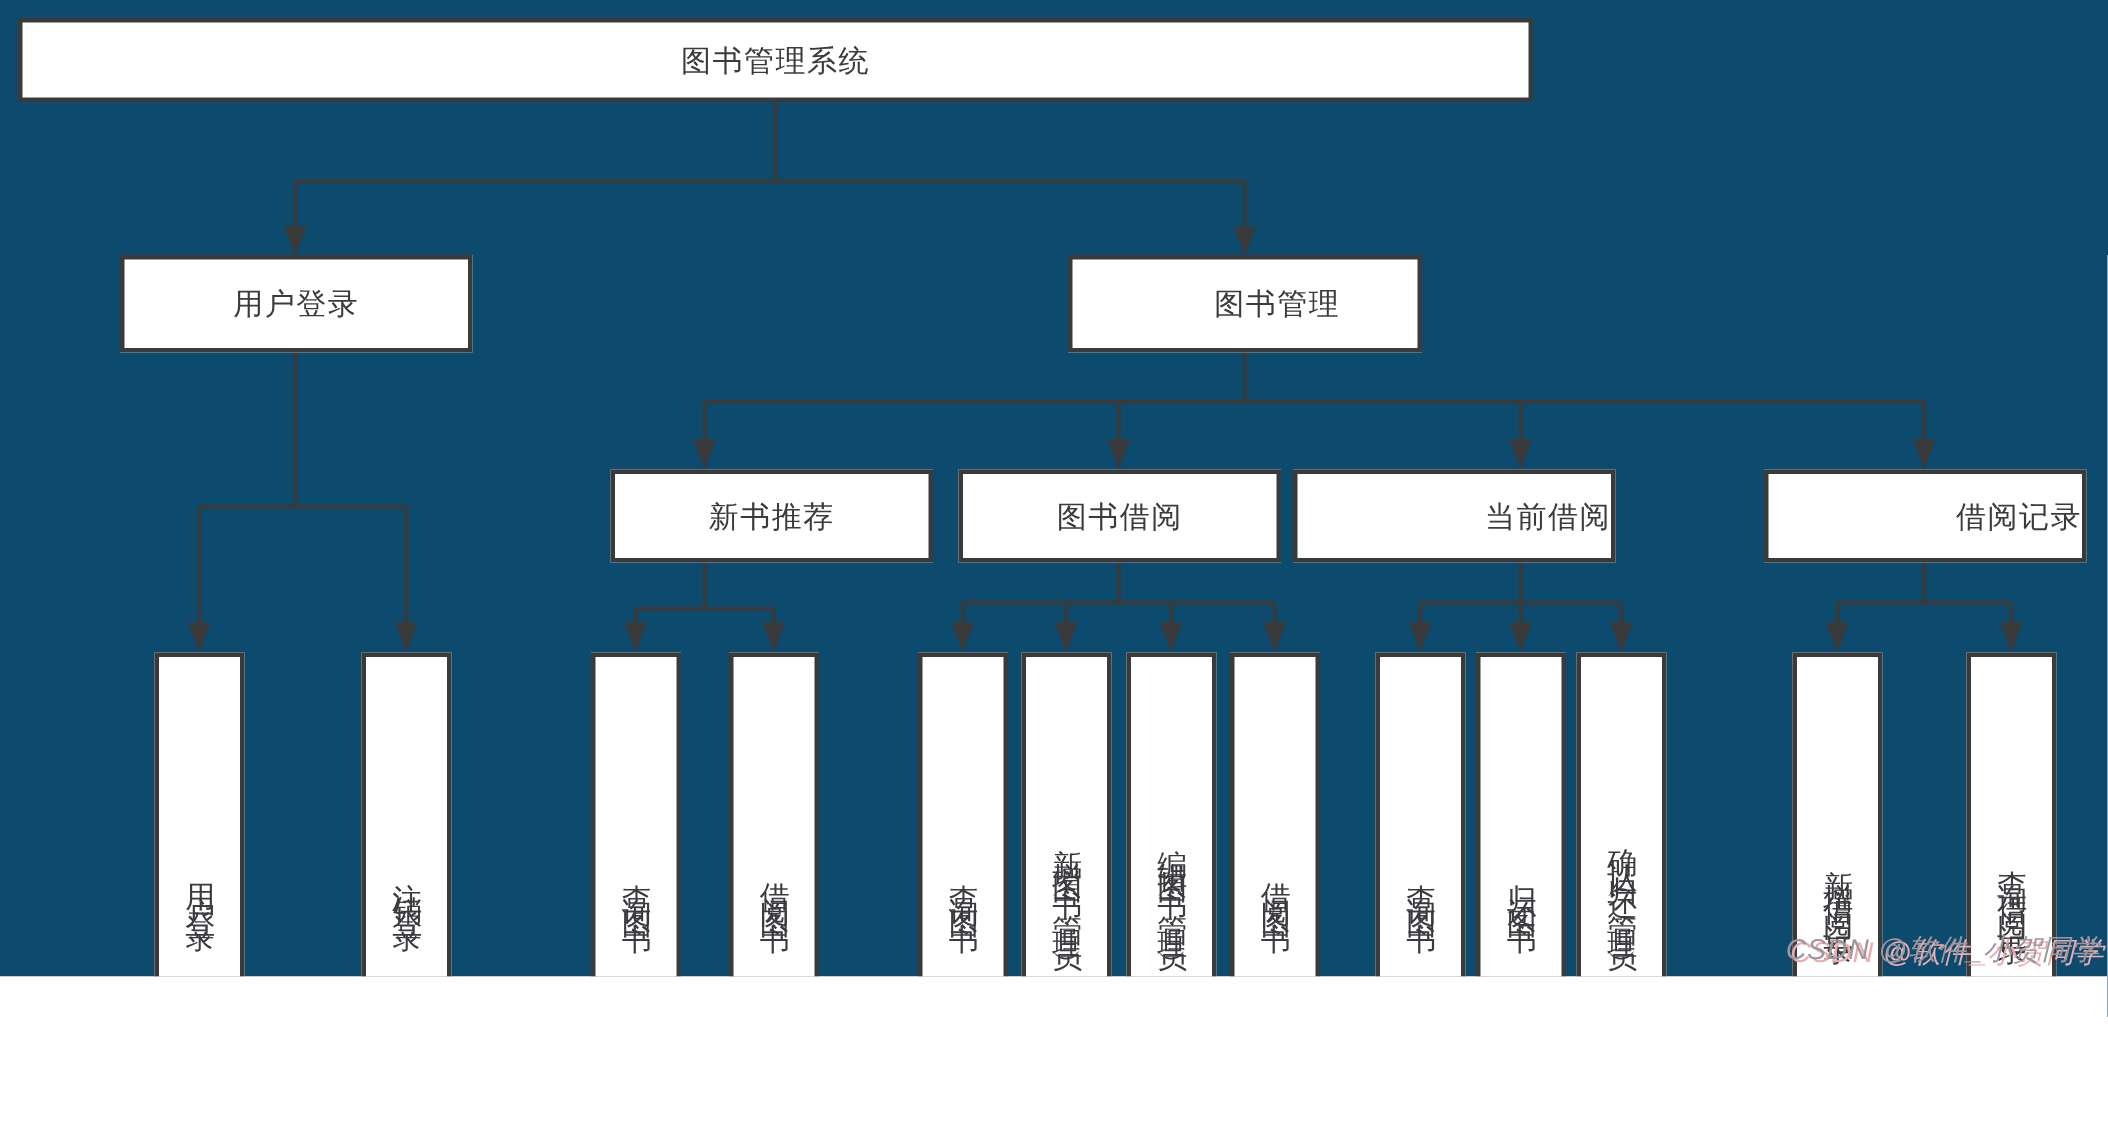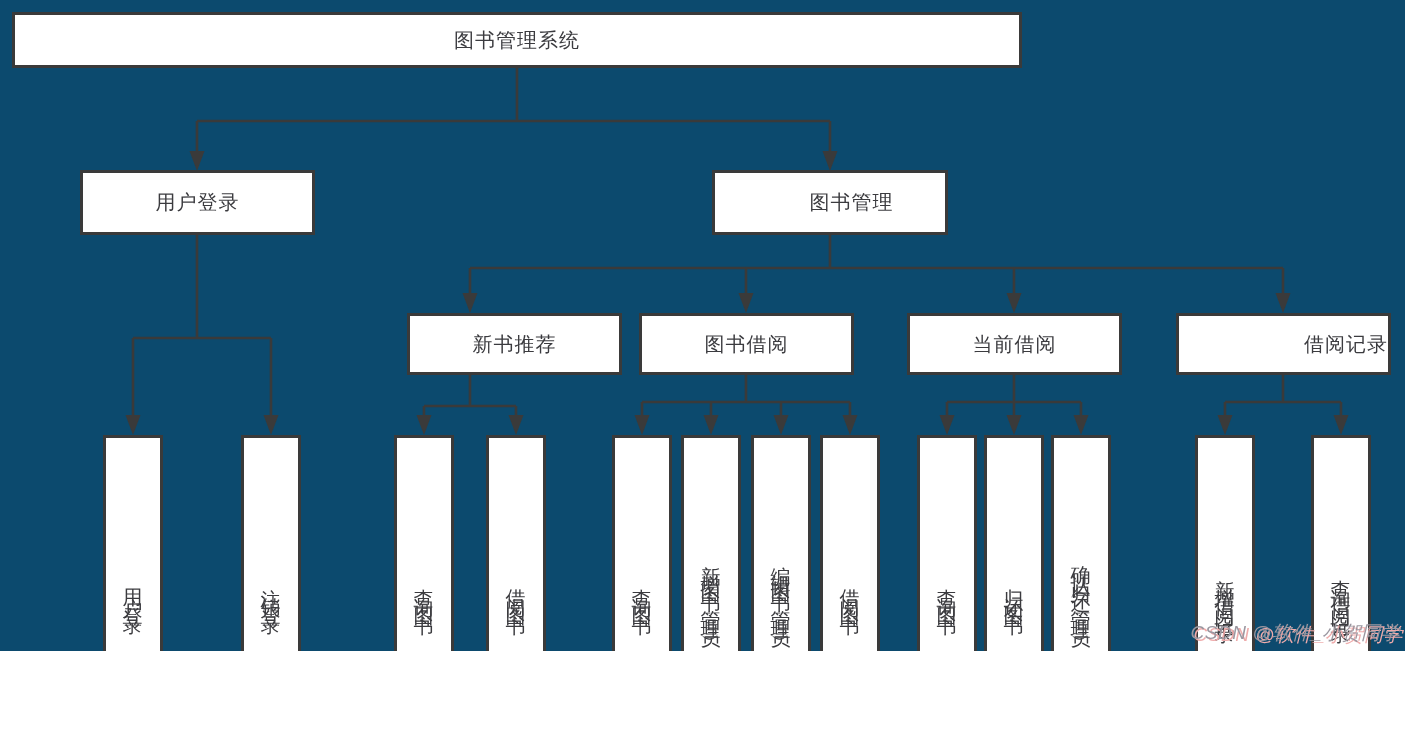--- a/index.html
+++ b/index.html
@@ -105,21 +105,21 @@
   <div class="hbox" style="left:712px; top:170px; width:236px; height:65px;padding-left:43px;">
     <span>图书管理</span>
   </div>
 
   <div class="hbox" style="left:363px; top:313px; width:215px; height:62px;margin-left:44px;">
     <span>新书推荐</span>
   </div>
   <div class="hbox" style="left:639px; top:313px; width:215px; height:62px;">
     <span>图书借阅</span>
   </div>
-  <div class="hbox" style="left:907px; top:313px; width:215px; height:62px;">
+  <div class="hbox" style="left:862px; top:313px; width:215px; height:62px;justify-content:flex-end;">
     <span>当前借阅</span>
   </div>
   <div class="hbox" style="left:1176px; top:313px; width:215px; height:62px;justify-content:flex-end;">
     <span>借阅记录</span>
   </div>
 
   <div class="vbox" style="left:103px; top:435px; width:60px; height:302px;">
     <span class="vtext">用户登录</span>
   </div>
   <div class="vbox" style="left:241px; top:435px; width:60px; height:302px;">

